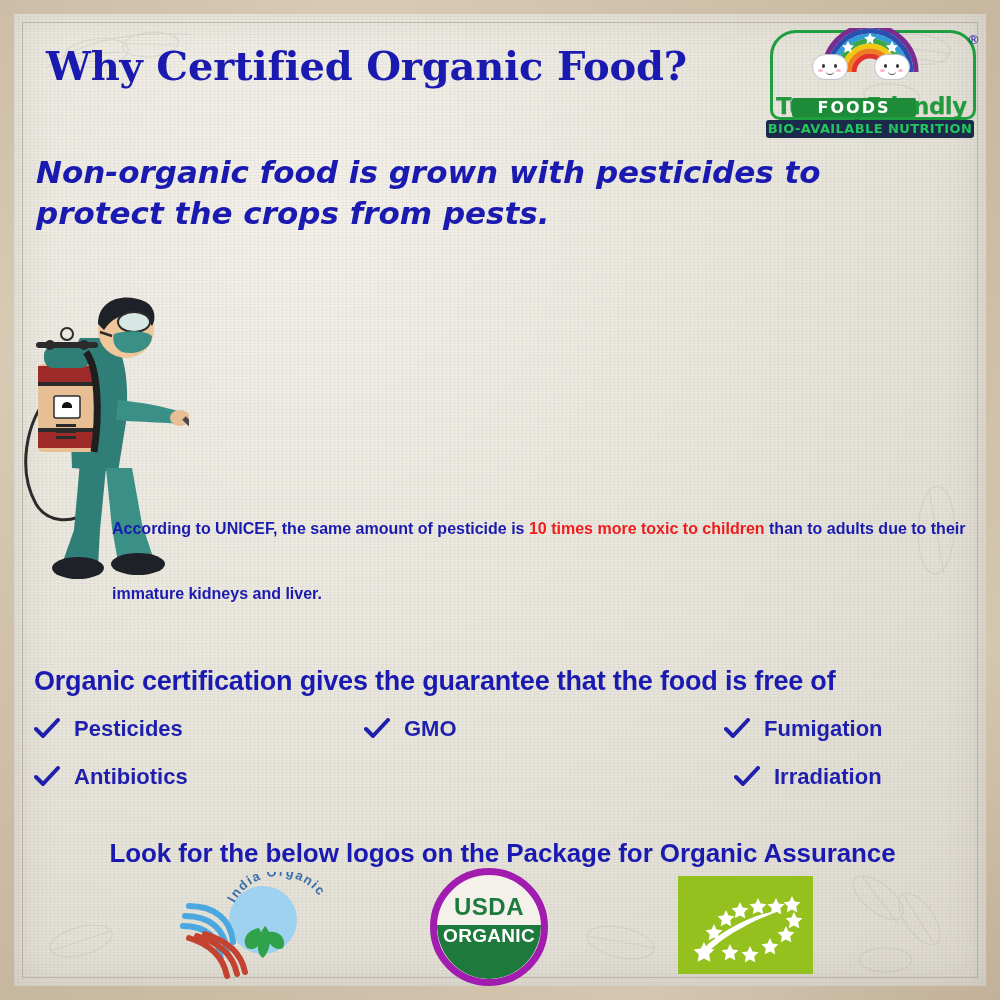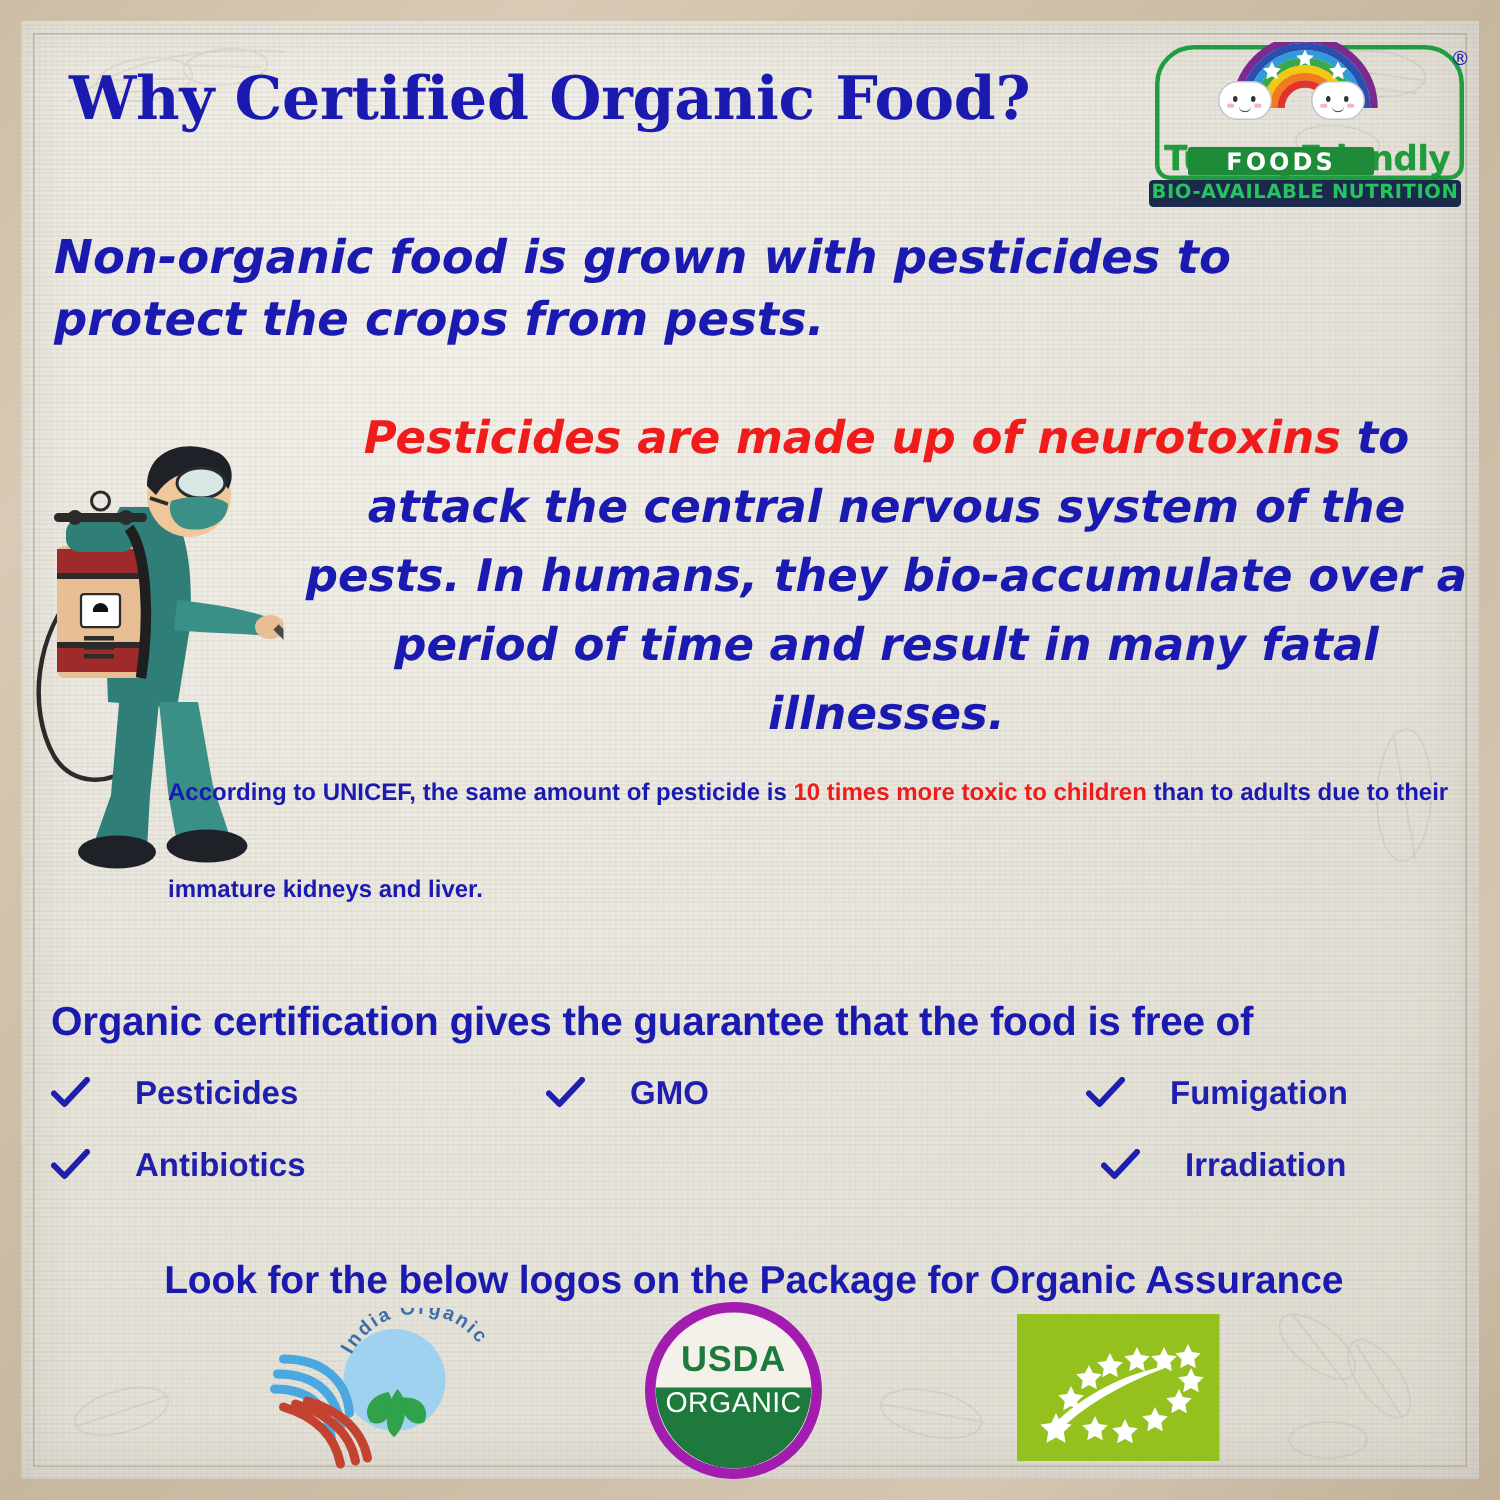--- a/index.html
+++ b/index.html
@@ -260,21 +260,20 @@
     width: 26px;
     height: 22px;
     flex: 0 0 auto;
   }
   .cert-item .label {
     font-family: "Liberation Sans", sans-serif;
     font-weight: bold;
     font-size: 22px;
     color: #1f1fae;
     white-space: nowrap;
-    margin-left: 16px;
   }
   .row1 { top: 4px; }
   .row2 { top: 52px; }
   .col1 { left: 0px; }
   .col2 { left: 330px; text-align: right; }
   .col3 { left: 690px; }
   .col2b { left: 330px; }
   .col3b { left: 700px; }
 
   
@@ -333,21 +332,21 @@
     font-size: 24px;
     color: #1d7a3c;
     letter-spacing: .5px;
   }
   .usda-bot-text {
     position: absolute;
     left: 0; top: 48%;
     width: 100%;
     text-align: center;
     font-family: "Liberation Sans Narrow", "Liberation Sans", sans-serif;
-    font-weight: normal;
+    font-weight: bold;
     font-size: 19px;
     color: #ffffff;
     letter-spacing: .3px;
   }
   
   #logo-eu {
     position: absolute;
     left: 648px; top: 4px;
     width: 135px; height: 98px;
     background: #95c11f;
@@ -493,23 +492,20 @@
       <circle cx="112" cy="58" r="28" fill="#f0c79b"></circle>
 
       <path d="M84 52 C84 26, 112 20, 132 30 C142 36, 142 48, 138 54 C130 40, 104 36, 90 58 Z" fill="#1e2228"></path>
 
       <ellipse cx="120" cy="50" rx="16" ry="10" fill="#d7e7e4" stroke="#2b2b2b" stroke-width="2"></ellipse>
 
       <path d="M100 62 C112 58, 132 58, 138 64 C138 76, 124 84, 108 80 C100 76, 98 68, 100 62 Z" fill="#3a8f87"></path>
       <path d="M98 64 L86 60" stroke="#2b2b2b" stroke-width="2.5"></path>
     </svg>
 
-    <div id="para-pesticides" class="script">
-      <span class="hl-red">Pesticides are made up of neurotoxins</span><span> to attack the central nervous system of the pests. In humans, they bio-accumulate over a period of time and result in many fatal illnesses.</span>
-    </div>
 
     <div id="para-unicef" class="bold-sans">
       <span>According to UNICEF, the same amount of pesticide is </span><span class="hl-red">10 times more toxic to children</span><span> than to adults due to their immature kidneys and liver.</span>
     </div>
 
     <div id="cert-heading" class="bold-sans">Organic certification gives the guarantee that the food is free of</div>
 
     <div id="cert-list">
 
       <div class="cert-item row1 col1">

